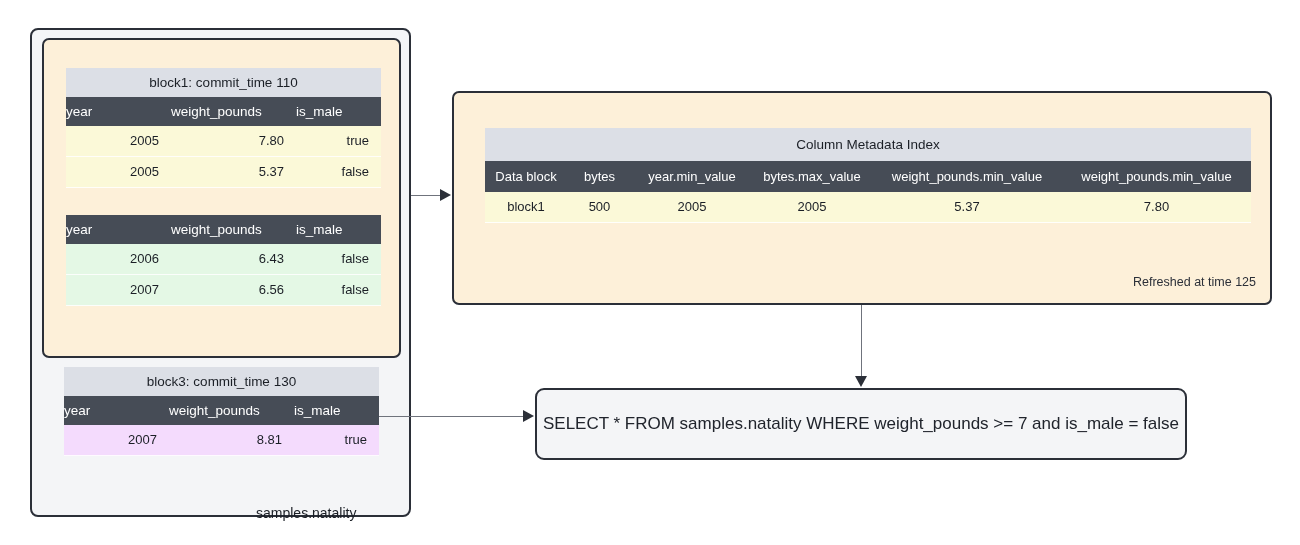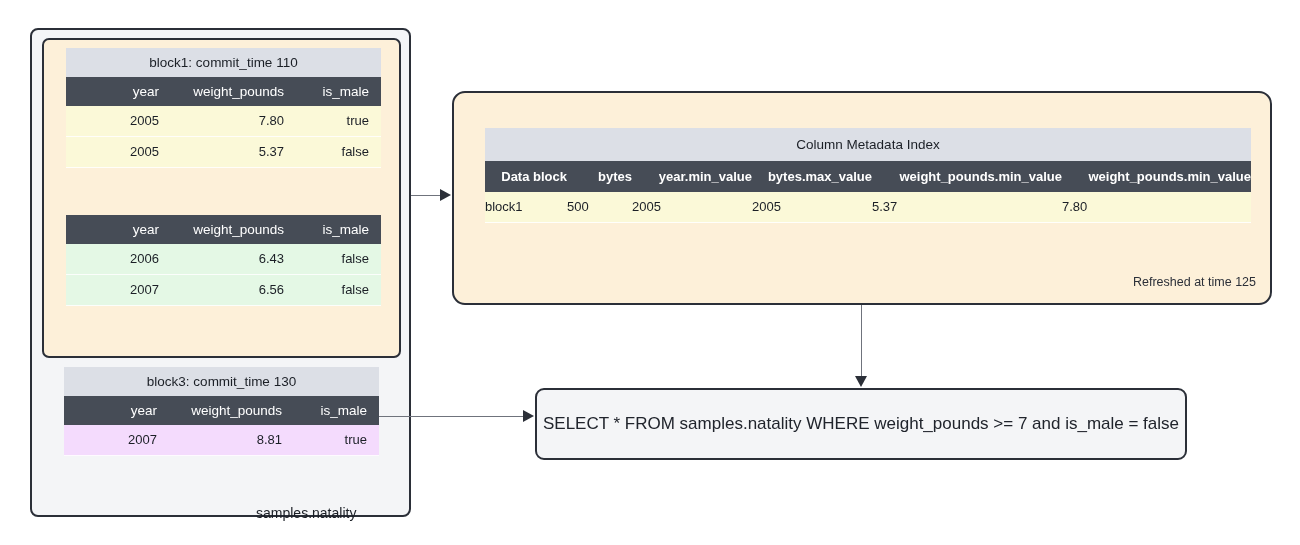--- a/index.html
+++ b/index.html
@@ -42,21 +42,21 @@
     border-radius: 7px;
   }
 
   #metadata-index-panel {
     left: 452px;
     top: 91px;
     width: 820px;
     height: 214px;
     background: #fdf0d9;
     border: 2px solid #2b2f38;
-    border-radius: 13px;
+    border-radius: 7px;
   }
 
   #sql-panel {
     left: 535px;
     top: 388px;
     width: 652px;
     height: 72px;
     background: #f4f5f7;
     border: 2px solid #2b2f38;
     border-radius: 9px;
@@ -92,21 +92,21 @@
     line-height: 29px;
     font-weight: normal;
   }
   .col-head {
     background: #464c56;
     color: #ffffff;
     font-size: 13.5px;
     height: 29px;
     line-height: 29px;
     font-weight: normal;
-    text-align: right;
+    text-align: left;
     padding-right: 12px !important;
     box-sizing: border-box;
   }
   .data-cell {
     font-size: 13px;
     height: 30px;
     line-height: 30px;
     text-align: right;
     padding-right: 12px !important;
     box-sizing: border-box;
@@ -136,30 +136,30 @@
     height: 33px;
     line-height: 33px;
     font-weight: normal;
   }
   .mi-head {
     background: #464c56;
     color: #ffffff;
     font-size: 13px;
     height: 17px;
     line-height: 31px;
-    font-weight: bold;
-    text-align: right;
+    font-weight: normal;
+    text-align: center;
     box-sizing: border-box;
   }
   .mi-cell {
     background: #fbf9d8;
     font-size: 13px;
     height: 30px;
     line-height: 30px;
-    text-align: left;
+    text-align: center;
     color: #1b1f26;
     border-bottom: 1px solid rgba(255,255,255,0.9);
     box-sizing: border-box;
   }
 
   .caption {
     position: absolute;
     font-size: 12.5px;
     color: #2b2f38;
   }
@@ -197,21 +197,21 @@
     border-top: 11px solid #2b2f38;
   }
 </style>
 </head>
 <body>
 
 <div class="panel" id="table-container">
 
   <div class="panel" id="recent-blocks-panel">
 
-    <table class="block-table" id="block1-table" style="left:22px; top:8px; width:315px;">
+    <table class="block-table" id="block1-table" style="left:22px; top:28px; width:315px;">
       <colgroup>
           <col style="width:105px">
           <col style="width:125px">
           <col style="width:85px">
         </colgroup>
       <tbody>
           <tr>
         <th class="block-title" colspan="3">block1: commit_time 110</th>
       </tr>
       <tr>

